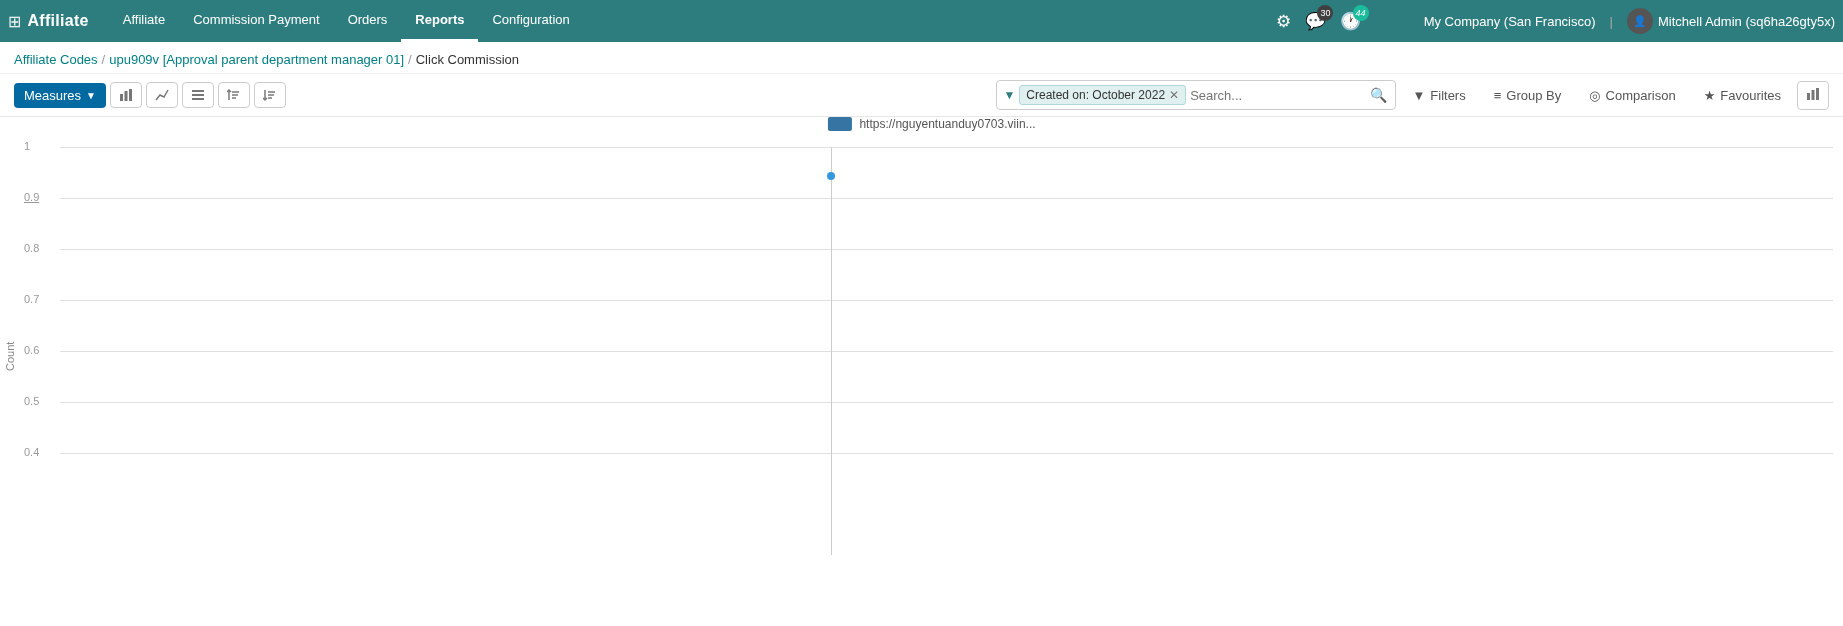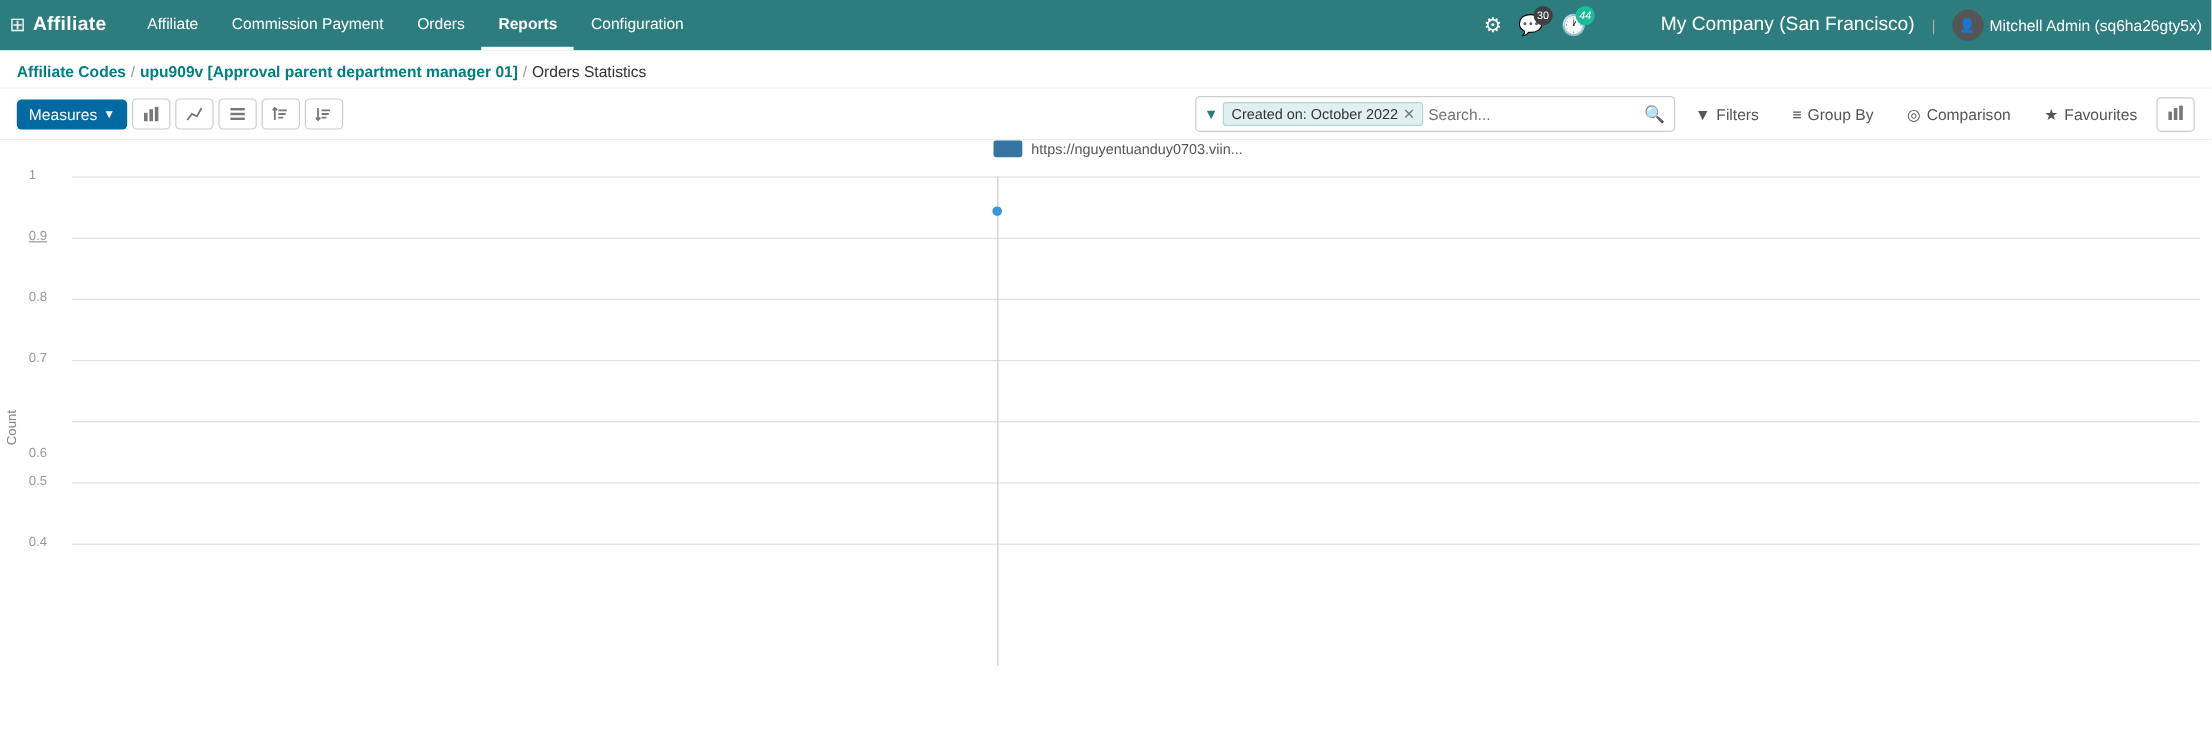--- a/index.html
+++ b/index.html
@@ -51,36 +51,36 @@
       background: #404040;
       color: #fff;
       border-radius: 50%;
       font-size: 9px;
       min-width: 16px;
       height: 16px;
       display: flex; align-items: center; justify-content: center;
       padding: 0 2px;
     }
     .badge.teal { background: #1abc9c; font-style: italic; }
-    .company-name { font-size: 16px; padding-left: 48px; }
+    .company-name { font-size: 13px; padding-left: 48px; }
     .user-name { font-size: 13px; display: flex; align-items: center; gap: 5px; }
     .user-avatar { width: 26px; height: 26px; border-radius: 50%; background: #555; display: flex; align-items: center; justify-content: center; font-size: 11px; }
 
     
     .breadcrumb-bar {
       background: #fff;
       padding: 10px 14px 6px 14px;
       display: flex;
       align-items: center;
       gap: 4px;
       font-size: 13px;
       color: #555;
       border-bottom: 1px solid #f0f0f0;
     }
-    .breadcrumb-bar a { color: #017e84; text-decoration: none; cursor: pointer; font-weight: bold; }
+    .breadcrumb-bar a { color: #017e84; text-decoration: none; cursor: pointer; }
     .breadcrumb-sep { color: #999; }
     .breadcrumb-current { color: #333; font-weight: 500; }
 
     
     .toolbar {
       display: flex;
       align-items: center;
       padding: 6px 14px;
       gap: 4px;
       border-bottom: 1px solid #e8e8e8;
@@ -218,21 +218,21 @@
       <span>Mitchell Admin (sq6ha26gty5x)</span>
     </div>
   </div>
 </nav>
 
 <div class="breadcrumb-bar">
   <a>Affiliate Codes</a>
   <span class="breadcrumb-sep">/</span>
   <a>upu909v [Approval parent department manager 01]</a>
   <span class="breadcrumb-sep">/</span>
-  <span class="breadcrumb-current">Orders Statistics</span>
+  <span class="breadcrumb-current">Click Commission</span>
 </div>
 
 <div class="toolbar">
   <button class="btn-measures">
     <span>Measures</span>
     <span class="arrow">▼</span>
   </button>
 
   <button class="view-btn" title="Bar Chart">
     <svg width="14" height="14" viewBox="0 0 14 14">
@@ -333,21 +333,21 @@
 
       <div style="position:absolute;top:25%;left:0;right:0;border-top:1px solid #e0e0e0;">
         <span style="position:absolute;left:-36px;top:-8px;font-size:11px;color:#999;">0.8</span>
       </div>
 
       <div style="position:absolute;top:37.5%;left:0;right:0;border-top:1px solid #e0e0e0;">
         <span style="position:absolute;left:-36px;top:-8px;font-size:11px;color:#999;">0.7</span>
       </div>
 
       <div style="position:absolute;top:50%;left:0;right:0;border-top:1px solid #e0e0e0;">
-        <span style="position:absolute;left:-36px;top:-8px;font-size:11px;color:#999;margin-top:28px;">0.6</span>
+        <span style="position:absolute;left:-36px;top:-8px;font-size:11px;color:#999;">0.6</span>
       </div>
 
       <div style="position:absolute;top:62.5%;left:0;right:0;border-top:1px solid #e0e0e0;">
         <span style="position:absolute;left:-36px;top:-8px;font-size:11px;color:#999;">0.5</span>
       </div>
 
       <div style="position:absolute;top:75%;left:0;right:0;border-top:1px solid #e0e0e0;">
         <span style="position:absolute;left:-36px;top:-8px;font-size:11px;color:#999;">0.4</span>
       </div>
 

